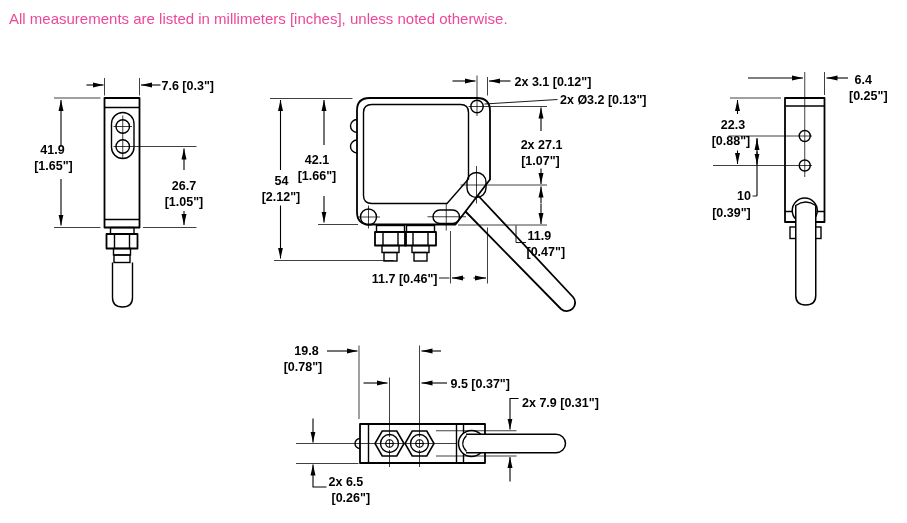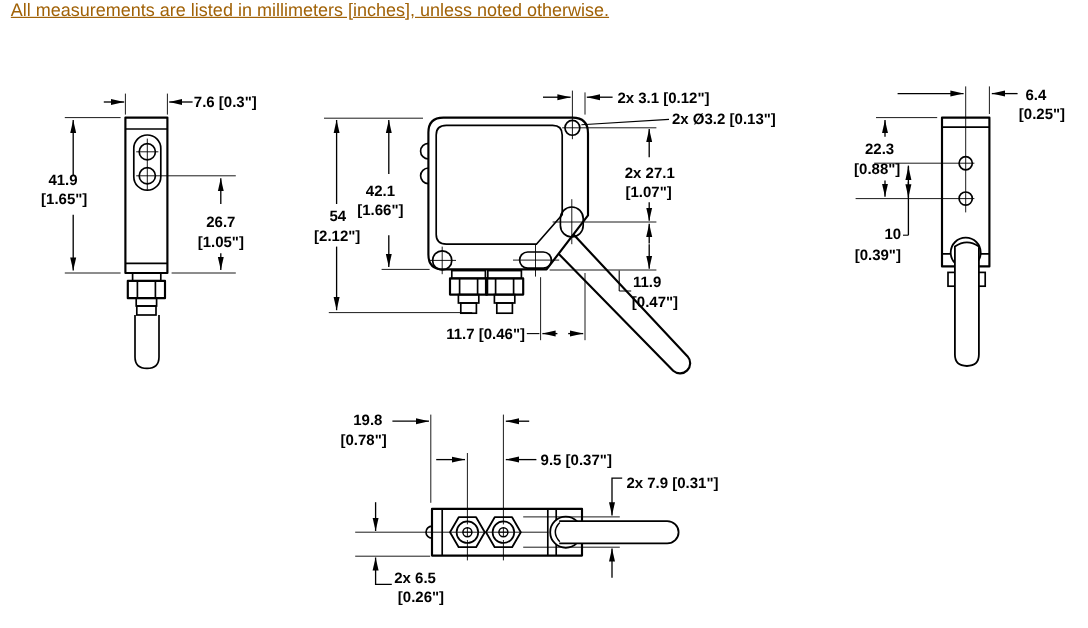--- a/index.html
+++ b/index.html
@@ -1,18 +1,18 @@
 <!DOCTYPE html>
 <html><head>
 <meta charset="utf-8">
 <style>
   html,body{margin:0;padding:0;background:#fff;}
   #stage{position:relative;width:907px;height:523px;background:#fff;overflow:hidden;
          font-family:"Liberation Sans",sans-serif;}
-  #note{position:absolute;left:9px;top:0;font-size:15px;color:#a16207;text-decoration:underline;}
+  #note{position:absolute;left:9px;top:10px;font-size:15px;color:#ec4899;}
   svg{position:absolute;left:0;top:0;}
   .ol{fill:none;stroke:#000;stroke-width:1.8;stroke-linejoin:round;}
   .ol15{fill:none;stroke:#000;stroke-width:1.5;stroke-linejoin:round;}
   .ol2{fill:none;stroke:#000;stroke-width:1.4;}
   .ol12{fill:none;stroke:#000;stroke-width:1.2;}
   .thin{fill:none;stroke:#000;stroke-width:0.75;}
   .dim{fill:none;stroke:#000;stroke-width:1.1;}
   .ldr{fill:none;stroke:#000;stroke-width:0.9;}
   .wf{fill:#fff;}
   text{font-family:"Liberation Sans",sans-serif;font-weight:bold;font-size:12.5px;fill:#000;}

